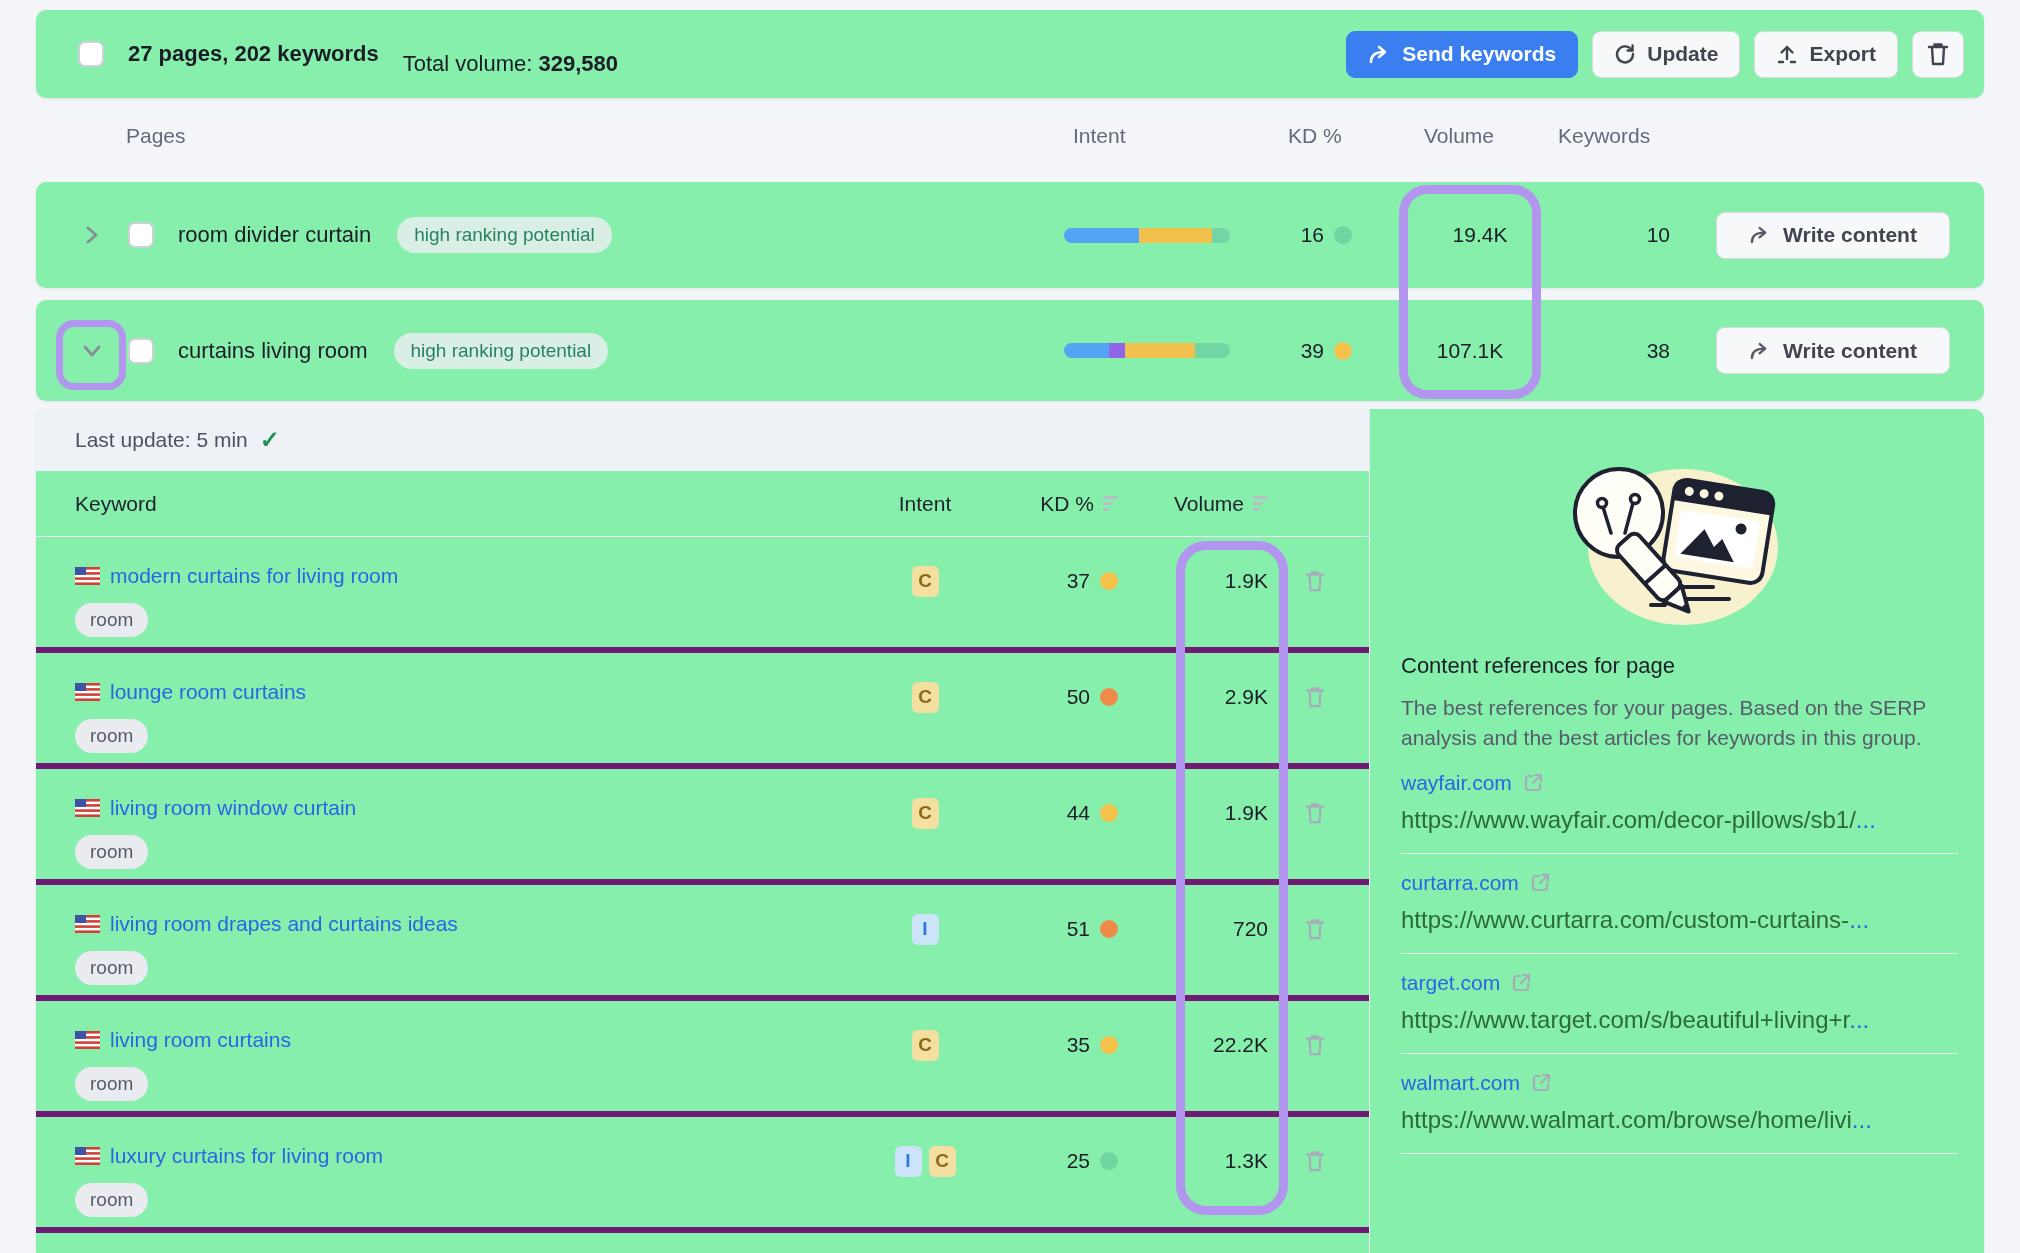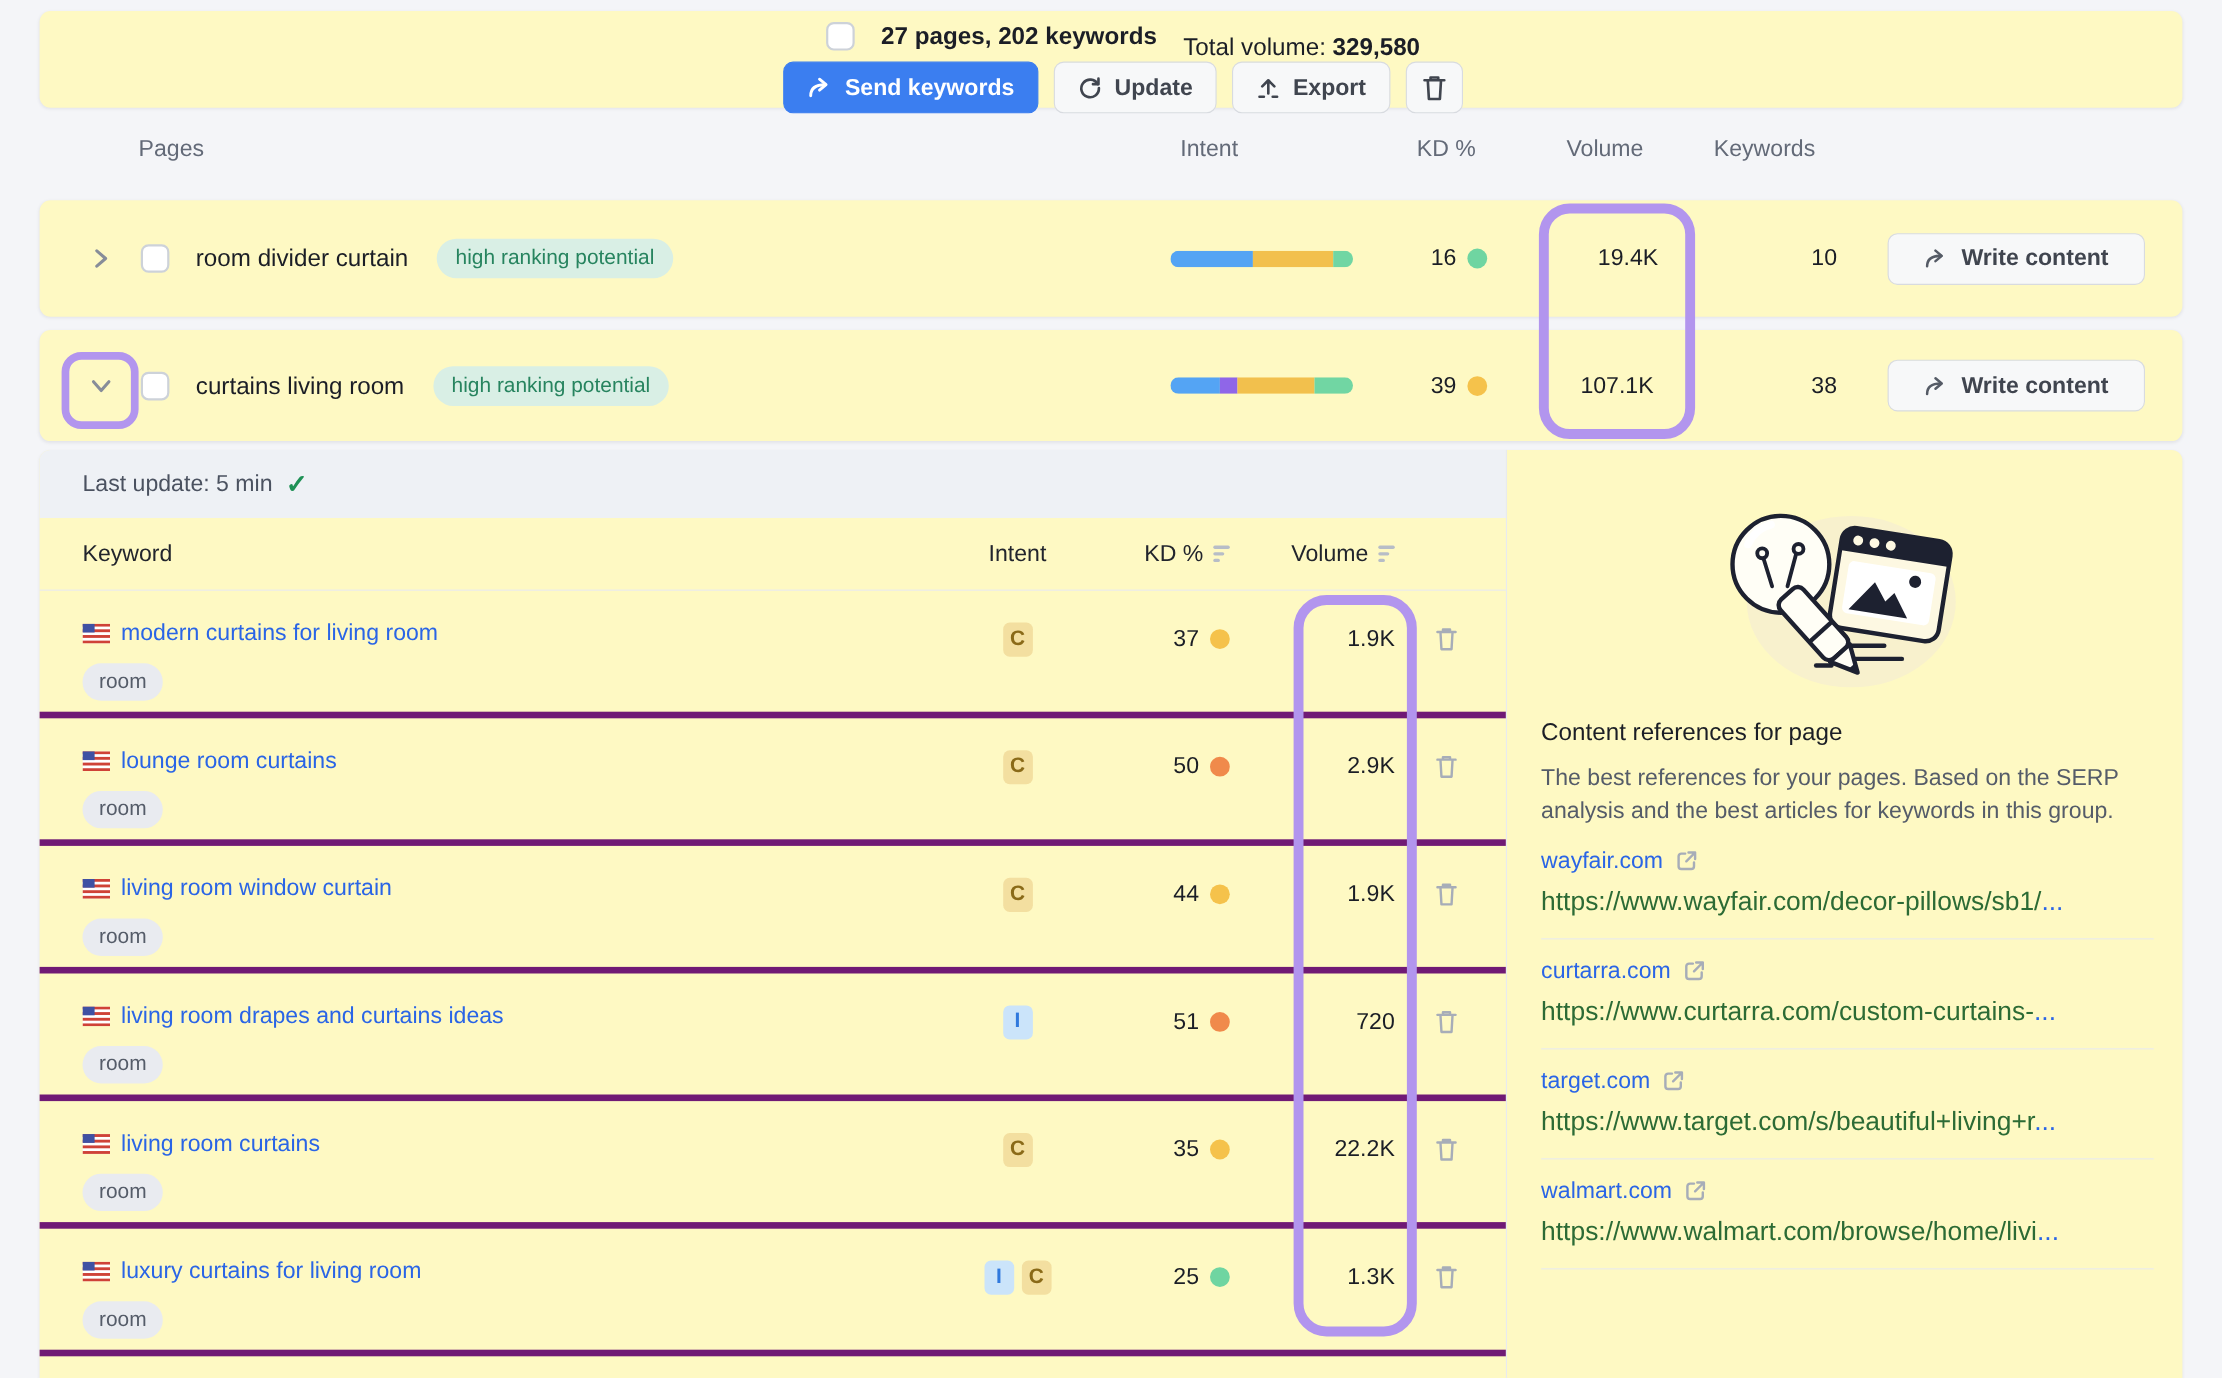--- a/index.html
+++ b/index.html
@@ -1,19 +1,19 @@
 <!DOCTYPE html>
 <html><head>
 <meta charset="utf-8">
 <style>
   * { margin:0; padding:0; box-sizing:border-box; }
   body { font-family:"Liberation Sans", sans-serif; background:#f4f5f8; }
   .canvas { position:relative; width:2020px; height:1253px; background:#f4f5f8; overflow:hidden; }
-  .card { position:absolute; left:36px; width:1948px; background:#fef9c3; border-radius:10px;
-          box-shadow:0 1px 3px rgba(25,30,45,.08);flex-direction:column; }
+  .card { position:absolute; left:36px; width:1948px; background:#86efac; border-radius:10px;
+          box-shadow:0 1px 3px rgba(25,30,45,.08); }
 
   
   .topbar { top:10px; height:88px; display:flex; align-items:center; padding:0 20px 0 42px; }
   .topbar .left { display:flex; align-items:center; gap:24px; flex:1; }
   .summary { font-size:22px; font-weight:700; color:#1b1e26; }
   .total { font-size:22px; color:#1b1e26;margin-top:20px; }
   .total b { font-weight:700; }
   .checkbox { width:26px; height:26px; border:2px solid #cdd2d9; border-radius:7px; background:#fff; cursor:pointer; }
   .btnrow { display:flex; align-items:center; gap:14px; }
   .btn { display:flex; align-items:center; gap:11px; height:47px; padding:0 21px; border-radius:9px;

